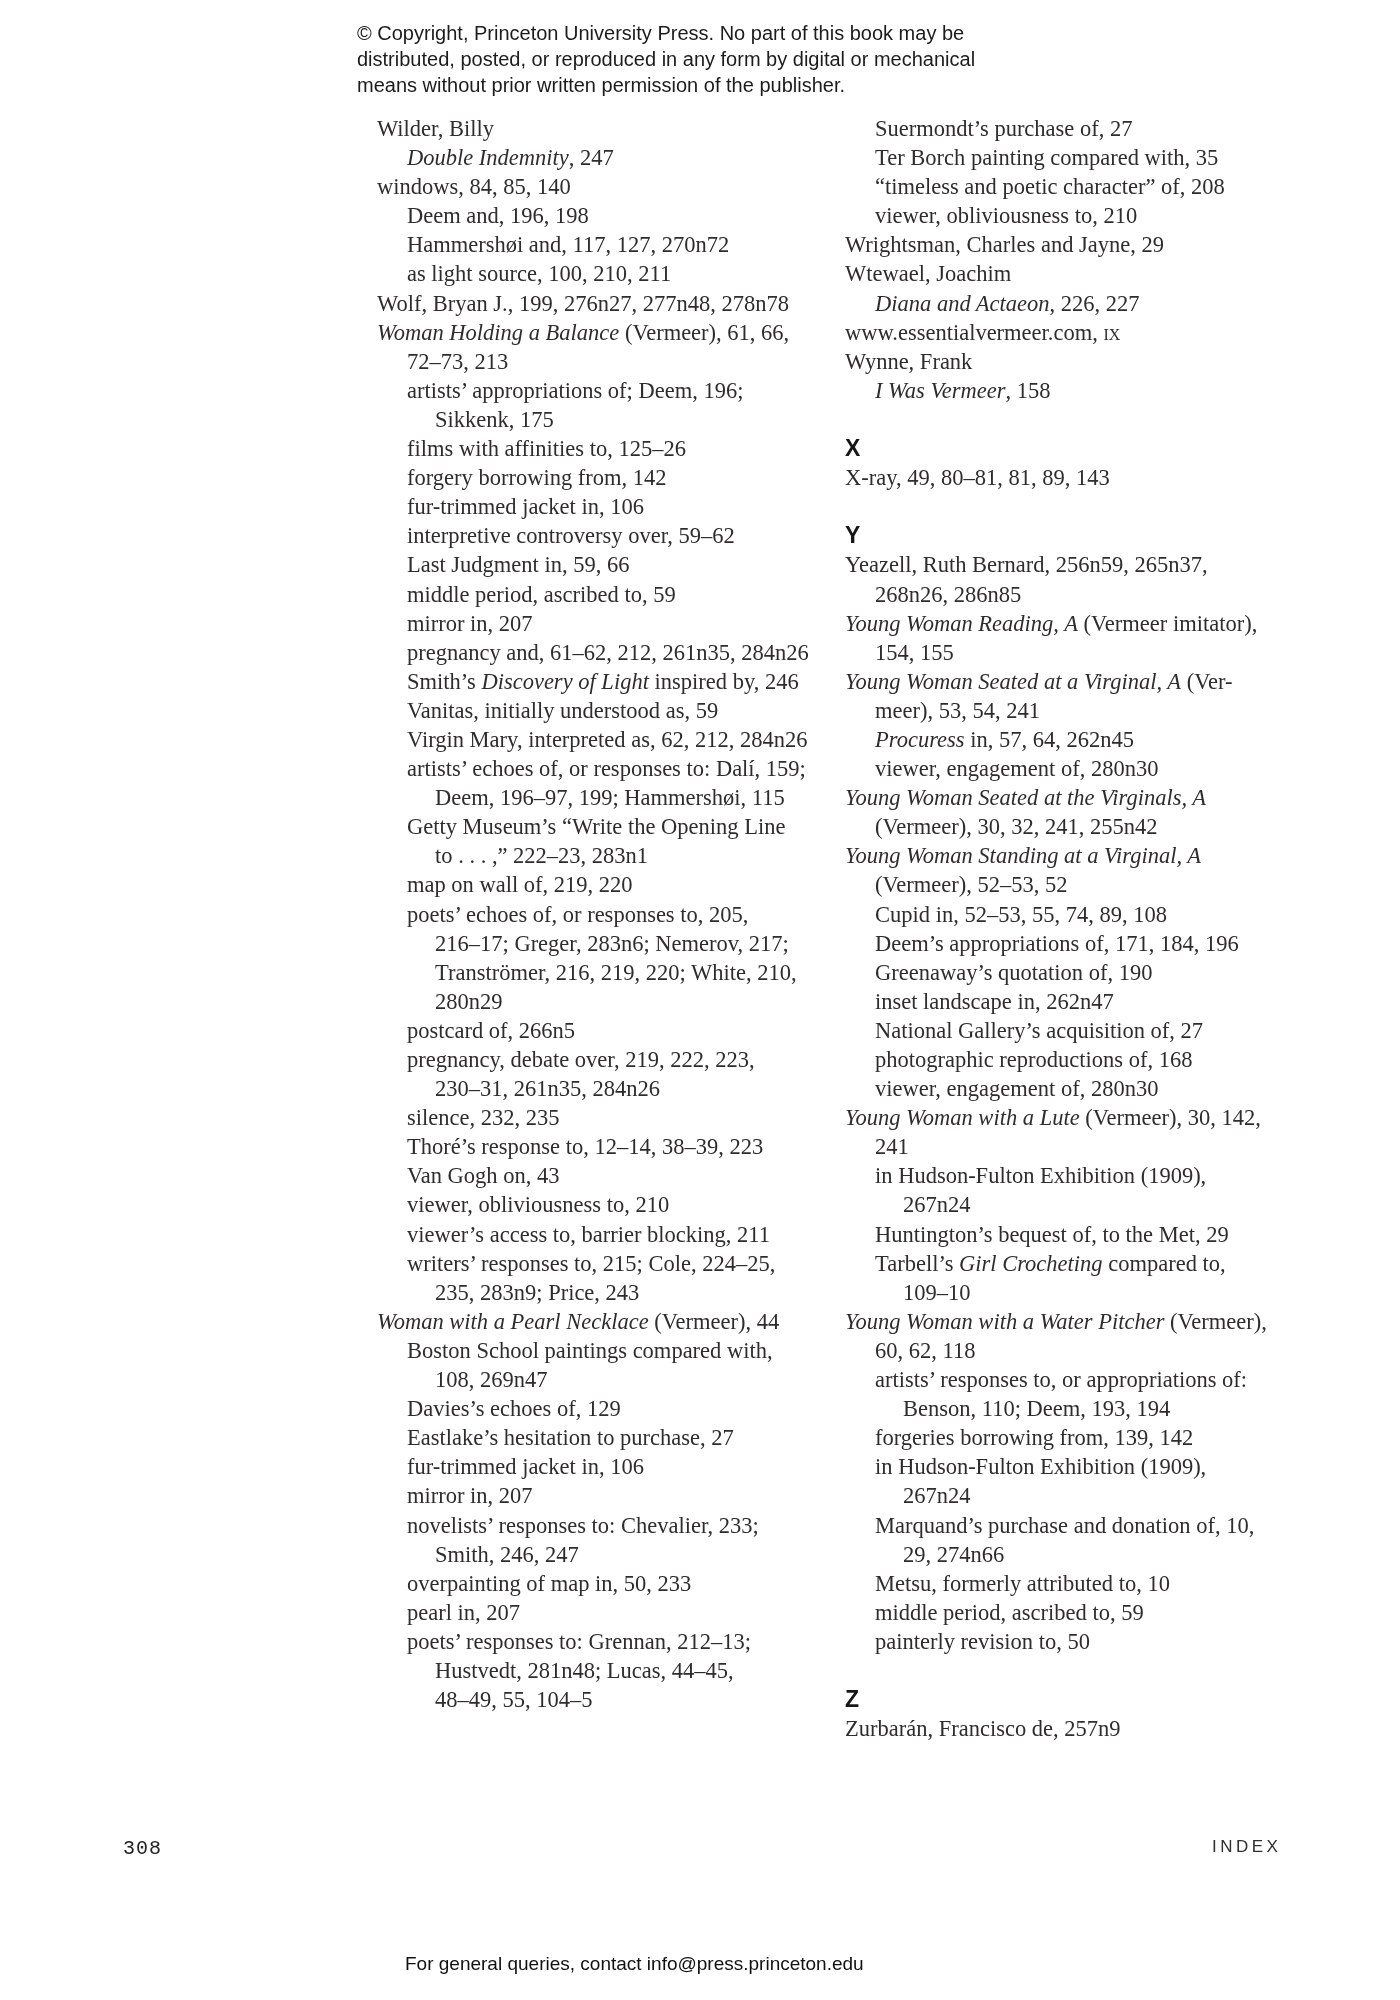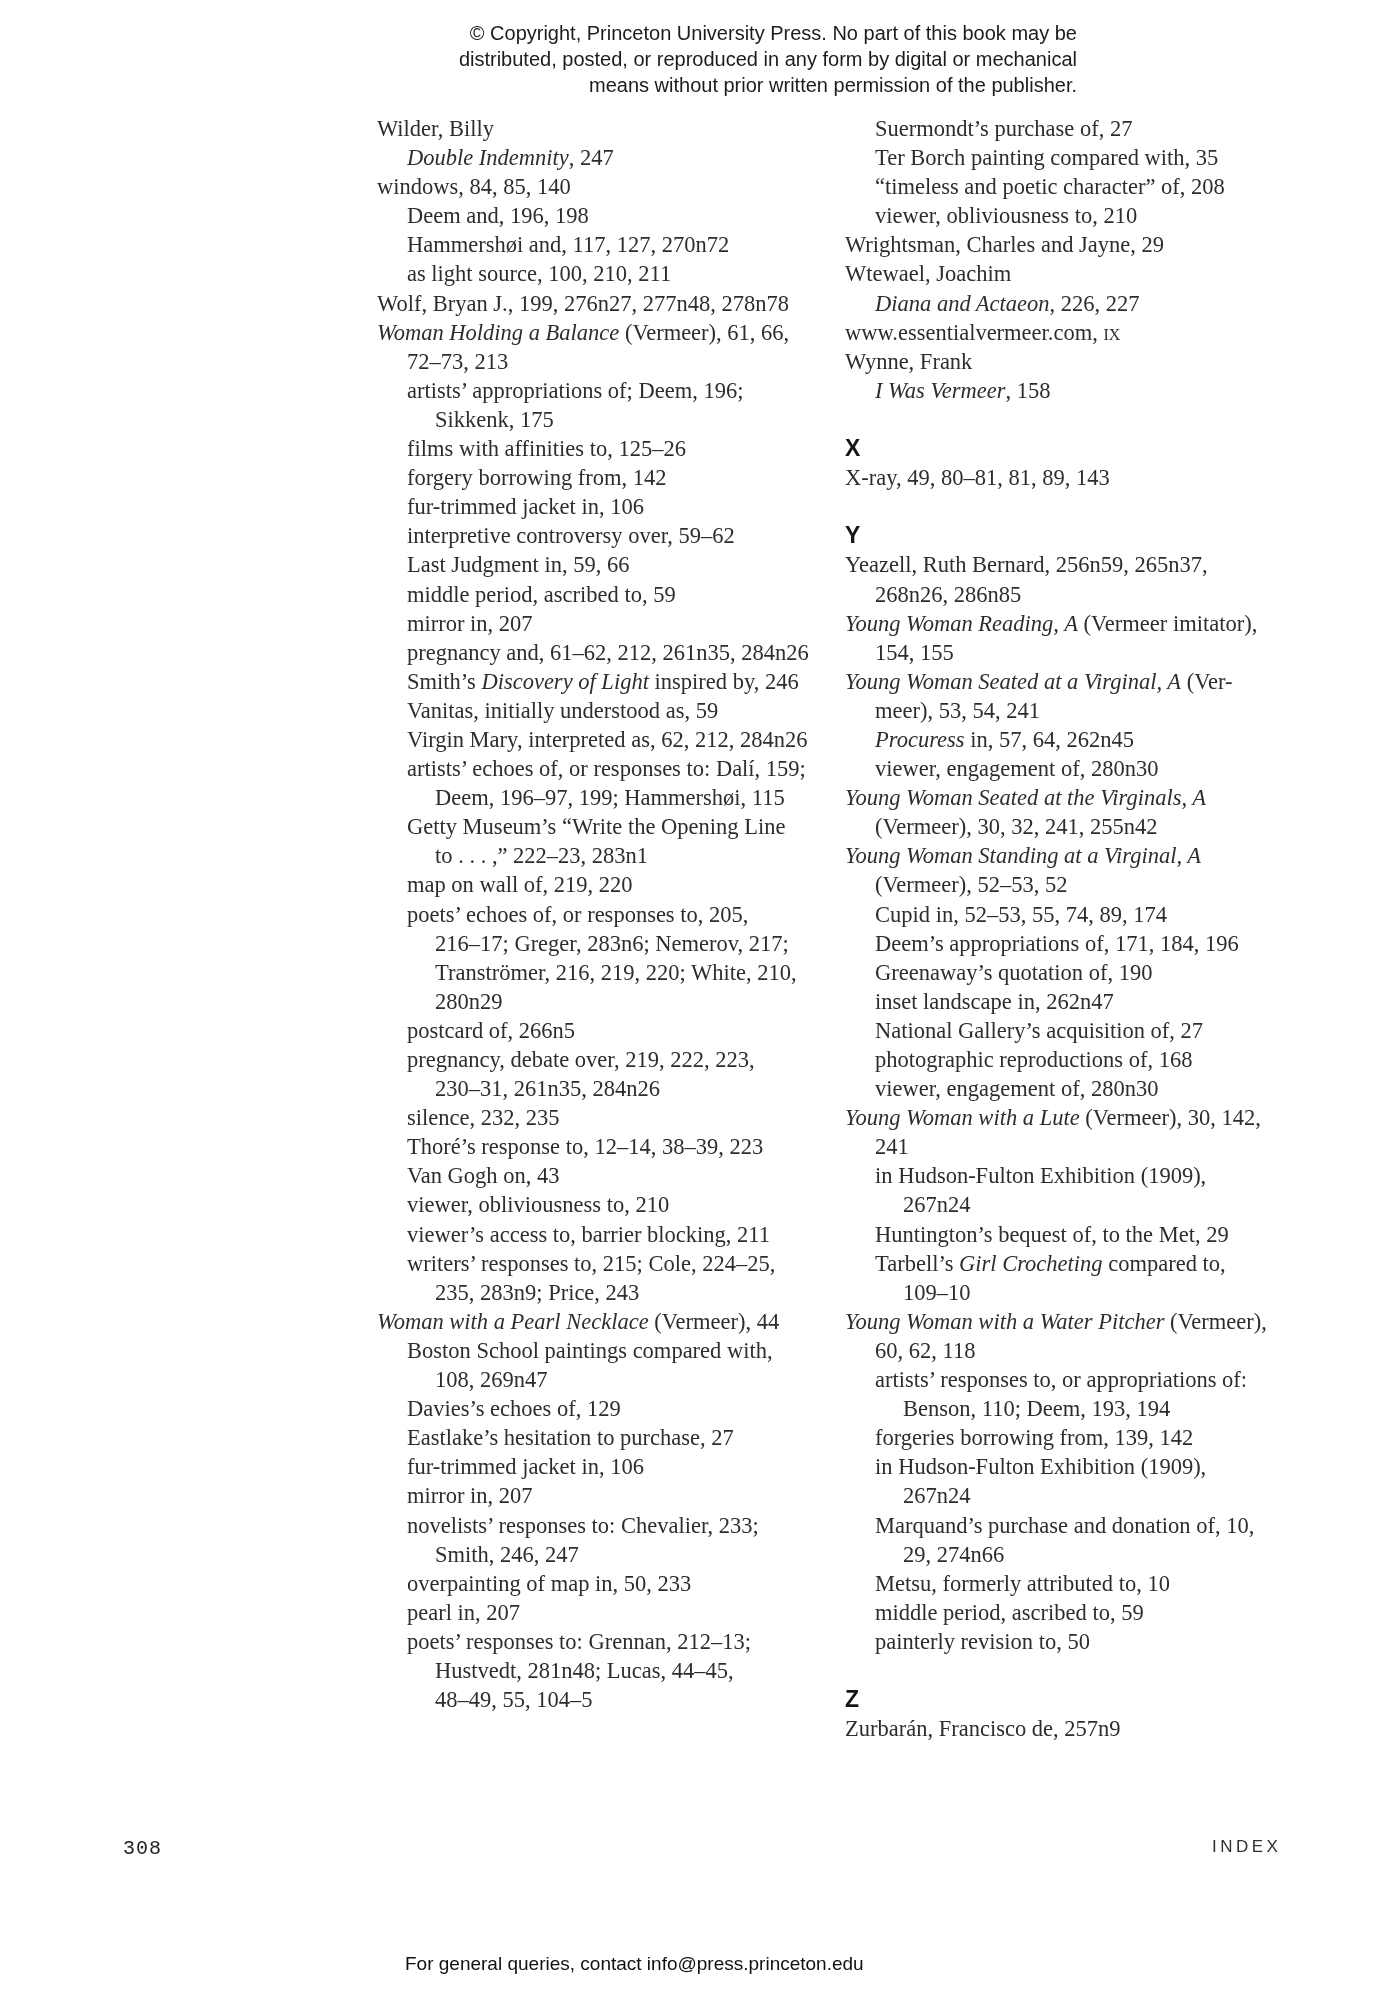--- a/index.html
+++ b/index.html
@@ -15,21 +15,21 @@
   .copyright {
     position: absolute;
     left: 357px;
     top: 20px;
     width: 720px;
     font-family: "Liberation Sans", sans-serif;
     font-size: 20px;
     line-height: 26px;
     color: #1c1c1c;
   }
-  .copyright span { display: block; text-align: right; }
+  .copyright span { display: block; }
   .col {
     position: absolute;
     top: 114px;
     width: 470px;
     font-size: 22.5px;
   }
   .col-left  { left: 377px; }
   .col-right { left: 845px; }
   .line {
     height: 29.1px;
@@ -164,21 +164,21 @@
       <div class="line"><span class="seg-i">Young Woman Reading, A</span><span> (Vermeer imitator),</span></div>
       <div class="line ind1"><span>154, </span><span class="seg-b">155</span></div>
       <div class="line"><span class="seg-i">Young Woman Seated at a Virginal, A</span><span> (Ver-</span></div>
       <div class="line ind1"><span>meer), 53, </span><span class="seg-b">54</span><span>, 241</span></div>
       <div class="line ind1"><span class="seg-i">Procuress</span><span> in, 57, 64, 262n45</span></div>
       <div class="line ind1"><span>viewer, engagement of, 280n30</span></div>
       <div class="line"><span class="seg-i">Young Woman Seated at the Virginals, A</span></div>
       <div class="line ind1"><span>(Vermeer), 30, </span><span class="seg-b">32</span><span>, 241, 255n42</span></div>
       <div class="line"><span class="seg-i">Young Woman Standing at a Virginal, A</span></div>
       <div class="line ind1"><span>(Vermeer), 52–53, </span><span class="seg-b">52</span></div>
-      <div class="line ind1"><span>Cupid in, 52–53, 55, 74, 89, 174</span></div>
+      <div class="line ind1"><span>Cupid in, 52–53, 55, 74, 89, 108</span></div>
       <div class="line ind1"><span>Deem’s appropriations of, 171, 184, 196</span></div>
       <div class="line ind1"><span>Greenaway’s quotation of, 190</span></div>
       <div class="line ind1"><span>inset landscape in, 262n47</span></div>
       <div class="line ind1"><span>National Gallery’s acquisition of, 27</span></div>
       <div class="line ind1"><span>photographic reproductions of, 168</span></div>
       <div class="line ind1"><span>viewer, engagement of, 280n30</span></div>
       <div class="line"><span class="seg-i">Young Woman with a Lute</span><span> (Vermeer), </span><span class="seg-b">30</span><span>, 142,</span></div>
       <div class="line ind1"><span>241</span></div>
       <div class="line ind1"><span>in Hudson-Fulton Exhibition (1909),</span></div>
       <div class="line ind2"><span>267n24</span></div>

